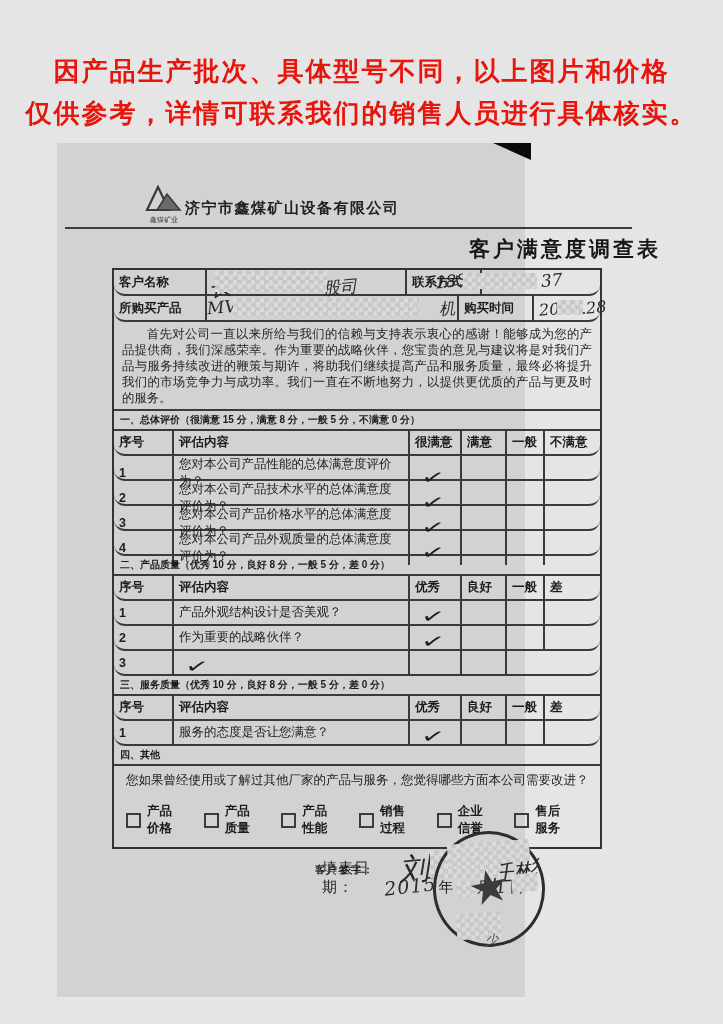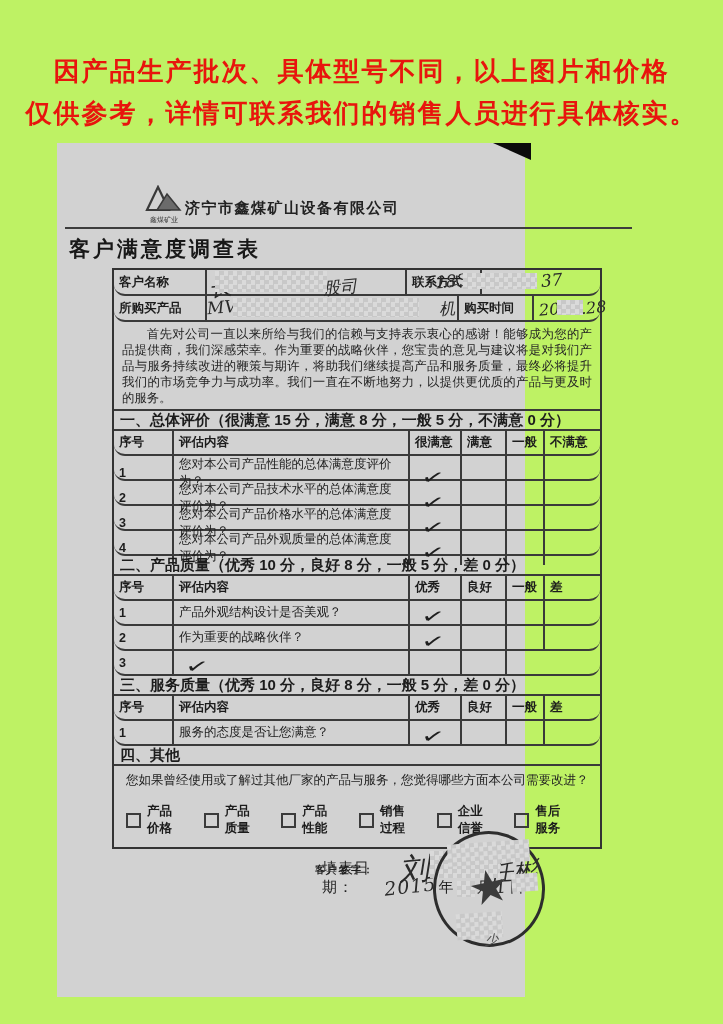--- a/index.html
+++ b/index.html
@@ -1,53 +1,53 @@
 <!DOCTYPE html>
 <html><head>
 <meta charset="utf-8">
 <style>
   :root{ --ln:#3a3a3a; --ink:#1c1c1c; --paper:#d2d2d2; }
   *{ box-sizing:border-box; margin:0; padding:0; }
   html,body{ background:#fff; }
   body{ font-family:"Liberation Sans","DejaVu Sans",sans-serif; color:var(--ink); }
-  .page{ position:relative; width:723px; height:1024px; background:#bef264; overflow:hidden; }
+  .page{ position:relative; width:723px; height:1024px; background:#e5e5e5; overflow:hidden; }
 
   
   .disclaimer{ position:absolute; top:50px; left:0; width:723px; text-align:center;
     color:#e8150d; font-weight:bold; font-size:26px; line-height:42px; letter-spacing:2px; }
 
   
   .paper{ position:absolute; left:57px; top:143px; width:468px; height:854px; background:var(--paper); }
   .corner-fold{ position:absolute; top:0; right:-6px; width:0; height:0;
     border-top:17px solid #0b0b0b; border-left:38px solid transparent; }
 
   .logo-wrap{ position:absolute; left:84px; top:42px; width:46px; text-align:center; }
   .logo-text{ display:block; font-size:7px; color:#333; letter-spacing:0; margin-top:-2px; }
   .company-name{ position:absolute; left:128px; top:56px; font-size:15px; font-weight:bold;
     letter-spacing:1.5px; color:#222; }
   .header-rule{ position:absolute; left:8px; top:84px; width:567px; height:2px; background:#3d3d3d; }
-  .form-title{ position:absolute; left:12px; top:92px; width:600px; text-align:left;
+  .form-title{ position:absolute; left:4px; top:92px; width:600px; text-align:right;
     font-size:21px; font-weight:bold; letter-spacing:3px; color:#181818; }
 
   
   .form-table{ position:absolute; left:55px; top:125px; width:490px; border:2px solid #333; }
   .grow{ display:grid; border-bottom:2px solid var(--ln);border-radius:11px; }
   .grow:last-child{ border-bottom:none; }
   .info1{ grid-template-columns:93px 200px 75px 1fr; height:26px; }
   .info2{ grid-template-columns:93px 252px 75px 1fr; height:26px; }
   .eval{ grid-template-columns:60px 236px 52px 45px 38px 1fr; height:25px; }
   .ehead{ font-weight:bold; }
   .cell{ border-right:2px solid var(--ln); display:flex; align-items:center;
     padding:0 5px; font-size:12.5px; min-width:0; overflow:visible; }
   .cell:last-child{ border-right:none; }
   .cell.lbl{ font-weight:bold; }
   .intro{ border-bottom:2px solid var(--ln); padding:4px 8px 3px 8px; font-size:12.4px;
     line-height:16px; text-align:justify; text-indent:2em; color:#242424; }
   .sec-head{ border-bottom:2px solid var(--ln); height:20px; display:flex; align-items:center;
-    padding:0 6px; font-size:15px; font-weight:bold; }
+    padding:0 6px; font-size:10px; font-weight:bold; }
   .other-block{ padding:6px 8px 10px 12px; }
   .other-q{ font-size:12.5px; color:#222; }
   .cb-row{ display:flex; margin-top:14px; align-items:flex-start; }
   .cb{ display:flex; align-items:center; margin-right:21px; }
   .cb .box{ width:15px; height:15px; border:2px solid #3b3b3b; margin-right:6px; flex:none; }
   .cb .cb-label{ font-size:12.5px; font-weight:bold; }
 
   .check{ font-size:19px; line-height:1; color:#1e1e1e; position:relative; top:4px; left:10px;
     transform:rotate(8deg) scale(1.5,1.05); display:inline-block; }
 

